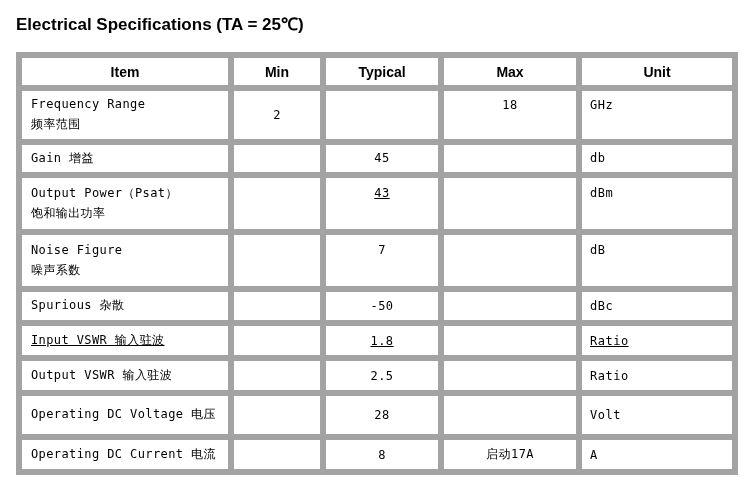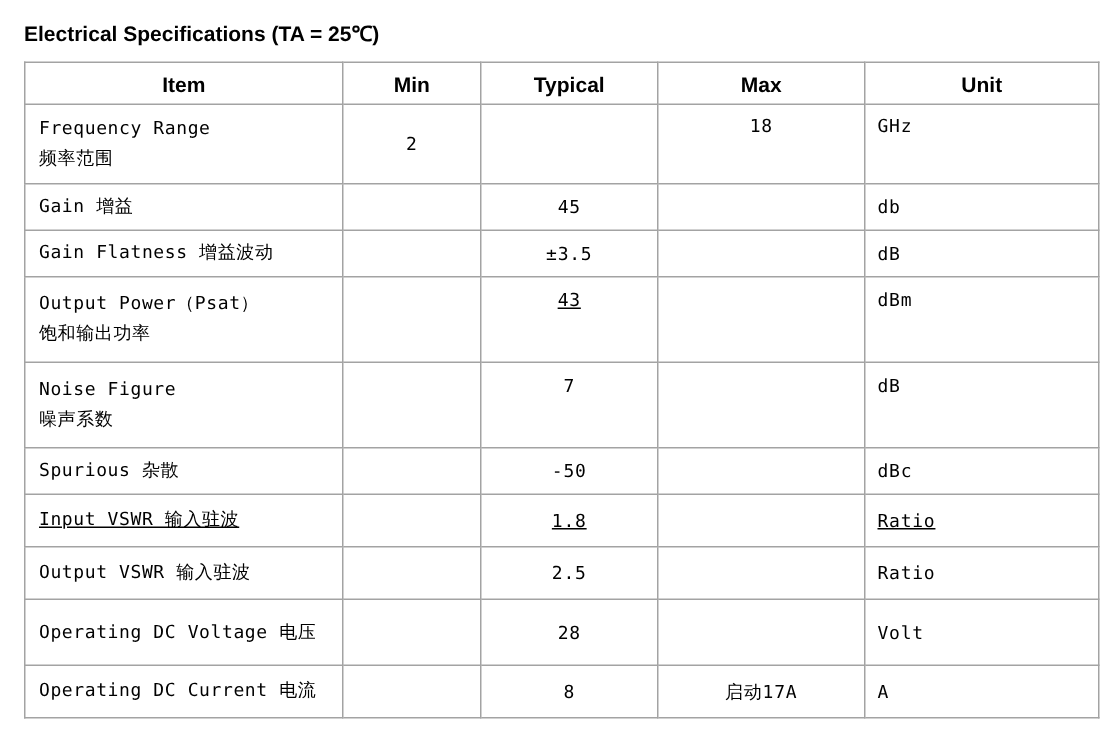--- a/index.html
+++ b/index.html
@@ -15,34 +15,34 @@
     overflow: hidden;
   }
   .page {
     position: relative;
     width: 744px;
     height: 489px;
     box-sizing: border-box;
     padding: 10px 12px 0 14px;
   }
   .doc-title {
-    font-size: 14px;
+    font-size: 17px;
     font-weight: bold;
     letter-spacing: 0px;
-    margin: 2px 0 10px 2px;
+    margin: 2px 0 17px 2px;
     white-space: nowrap;
   }
   table.spec {
     border-collapse: collapse;
     table-layout: fixed;
     width: 716px;
     margin-left: 2px;
   }
   table.spec th, table.spec td {
-    border: 1px solid #a3a3a3;
+    border: 6px solid #a3a3a3;
     vertical-align: middle;
   }
   thead th {
     text-align: center;
     font-size: 14px;
     font-weight: bold;
     height: 27px;
     padding: 0;
     font-family: "Liberation Sans", sans-serif;
   }
@@ -117,29 +117,20 @@
       <tr style="height:31px;">
         <td class="item">
           <span class="line2">Gain 增益</span>
         </td>
         <td class="num"></td>
         <td class="num">45</td>
         <td class="num"></td>
         <td class="unit">db</td>
       </tr>
 
-      <tr style="height:31px;">
-        <td class="item">
-          <span class="line2">Gain Flatness 增益波动</span>
-        </td>
-        <td class="num"></td>
-        <td class="num">±3.5</td>
-        <td class="num"></td>
-        <td class="unit">dB</td>
-      </tr>
 
       <tr style="height:57px;">
         <td class="item">
           <span class="line2">Output Power（Psat）</span>
           <span class="line2">饱和输出功率</span>
         </td>
         <td class="num"></td>
         <td class="num" style="vertical-align:top;padding-top:8px;text-decoration:underline;">43</td>
         <td class="num"></td>
         <td class="unit" style="vertical-align:top;padding-top:8px;">dBm</td>

